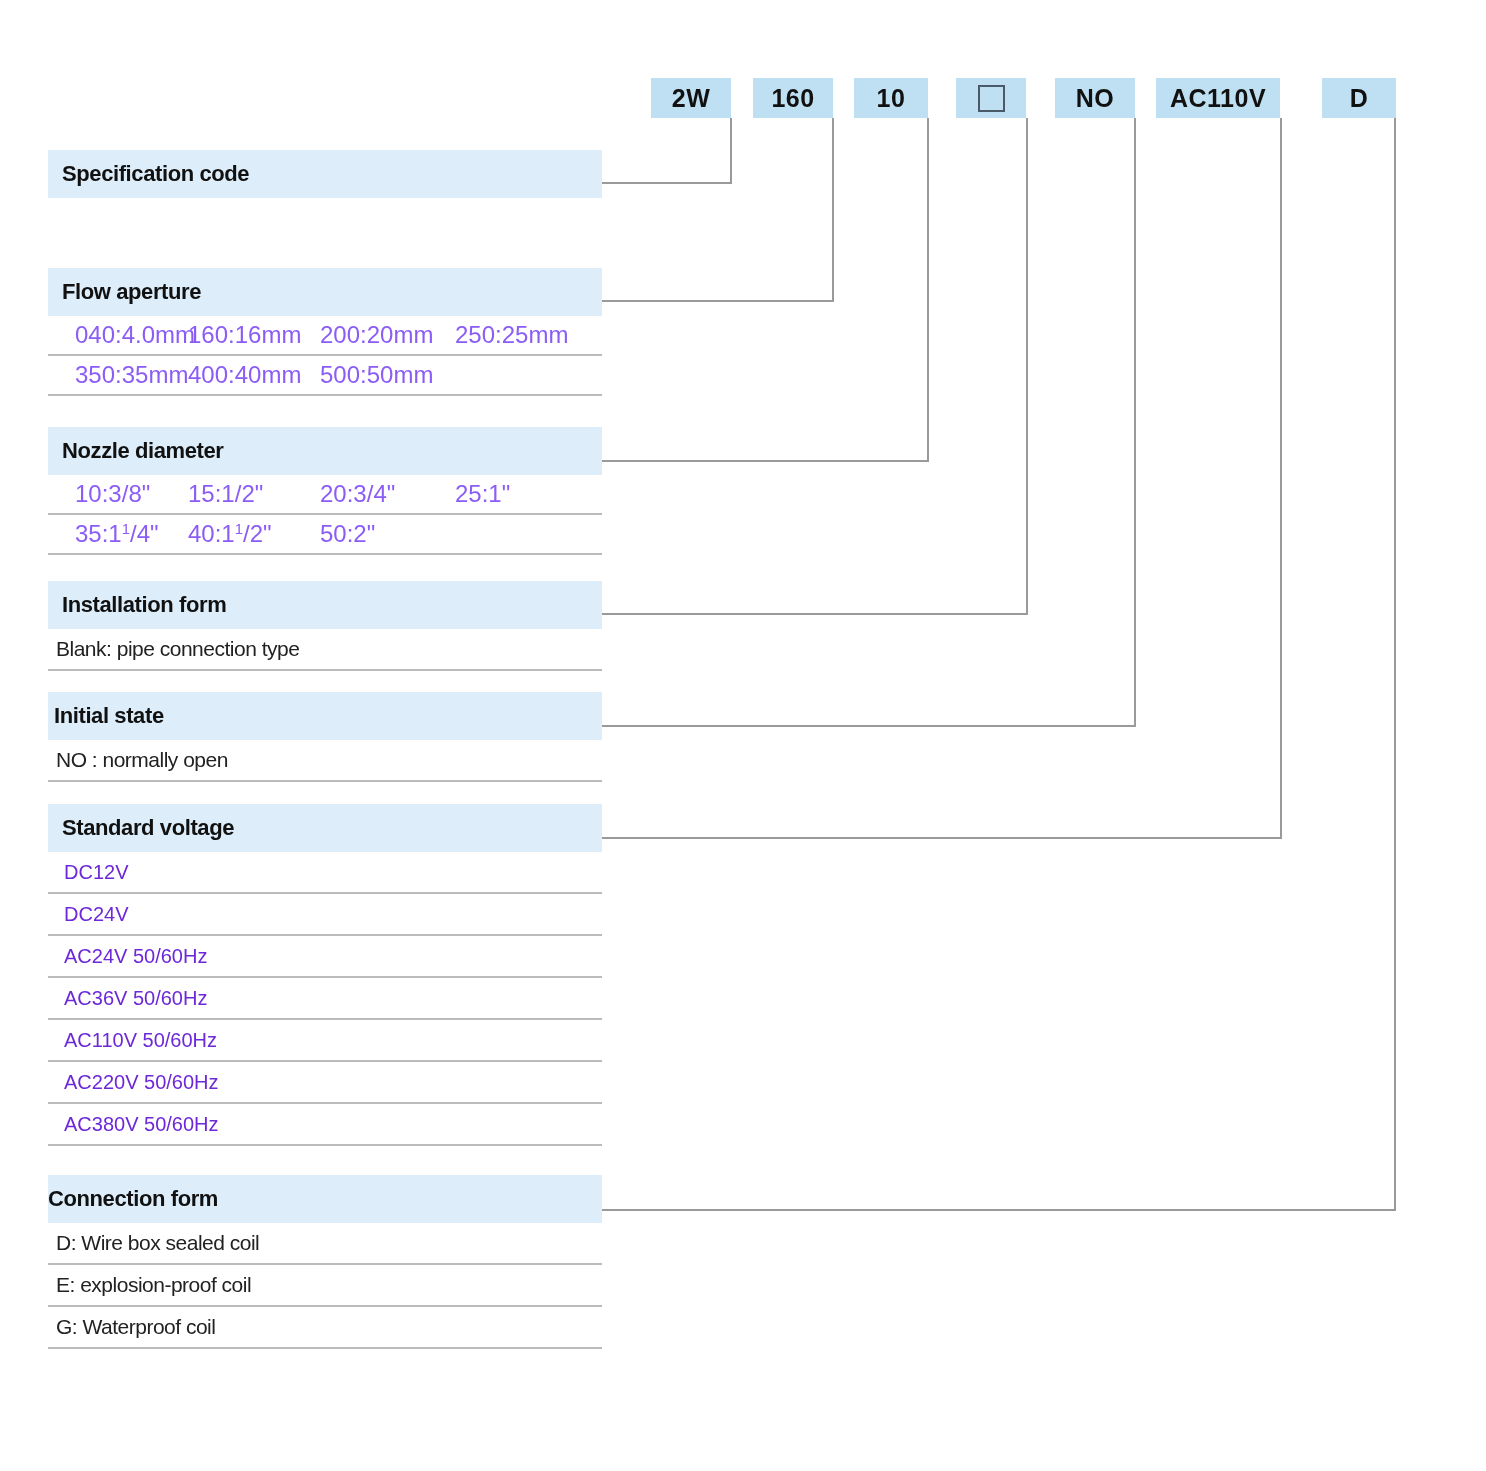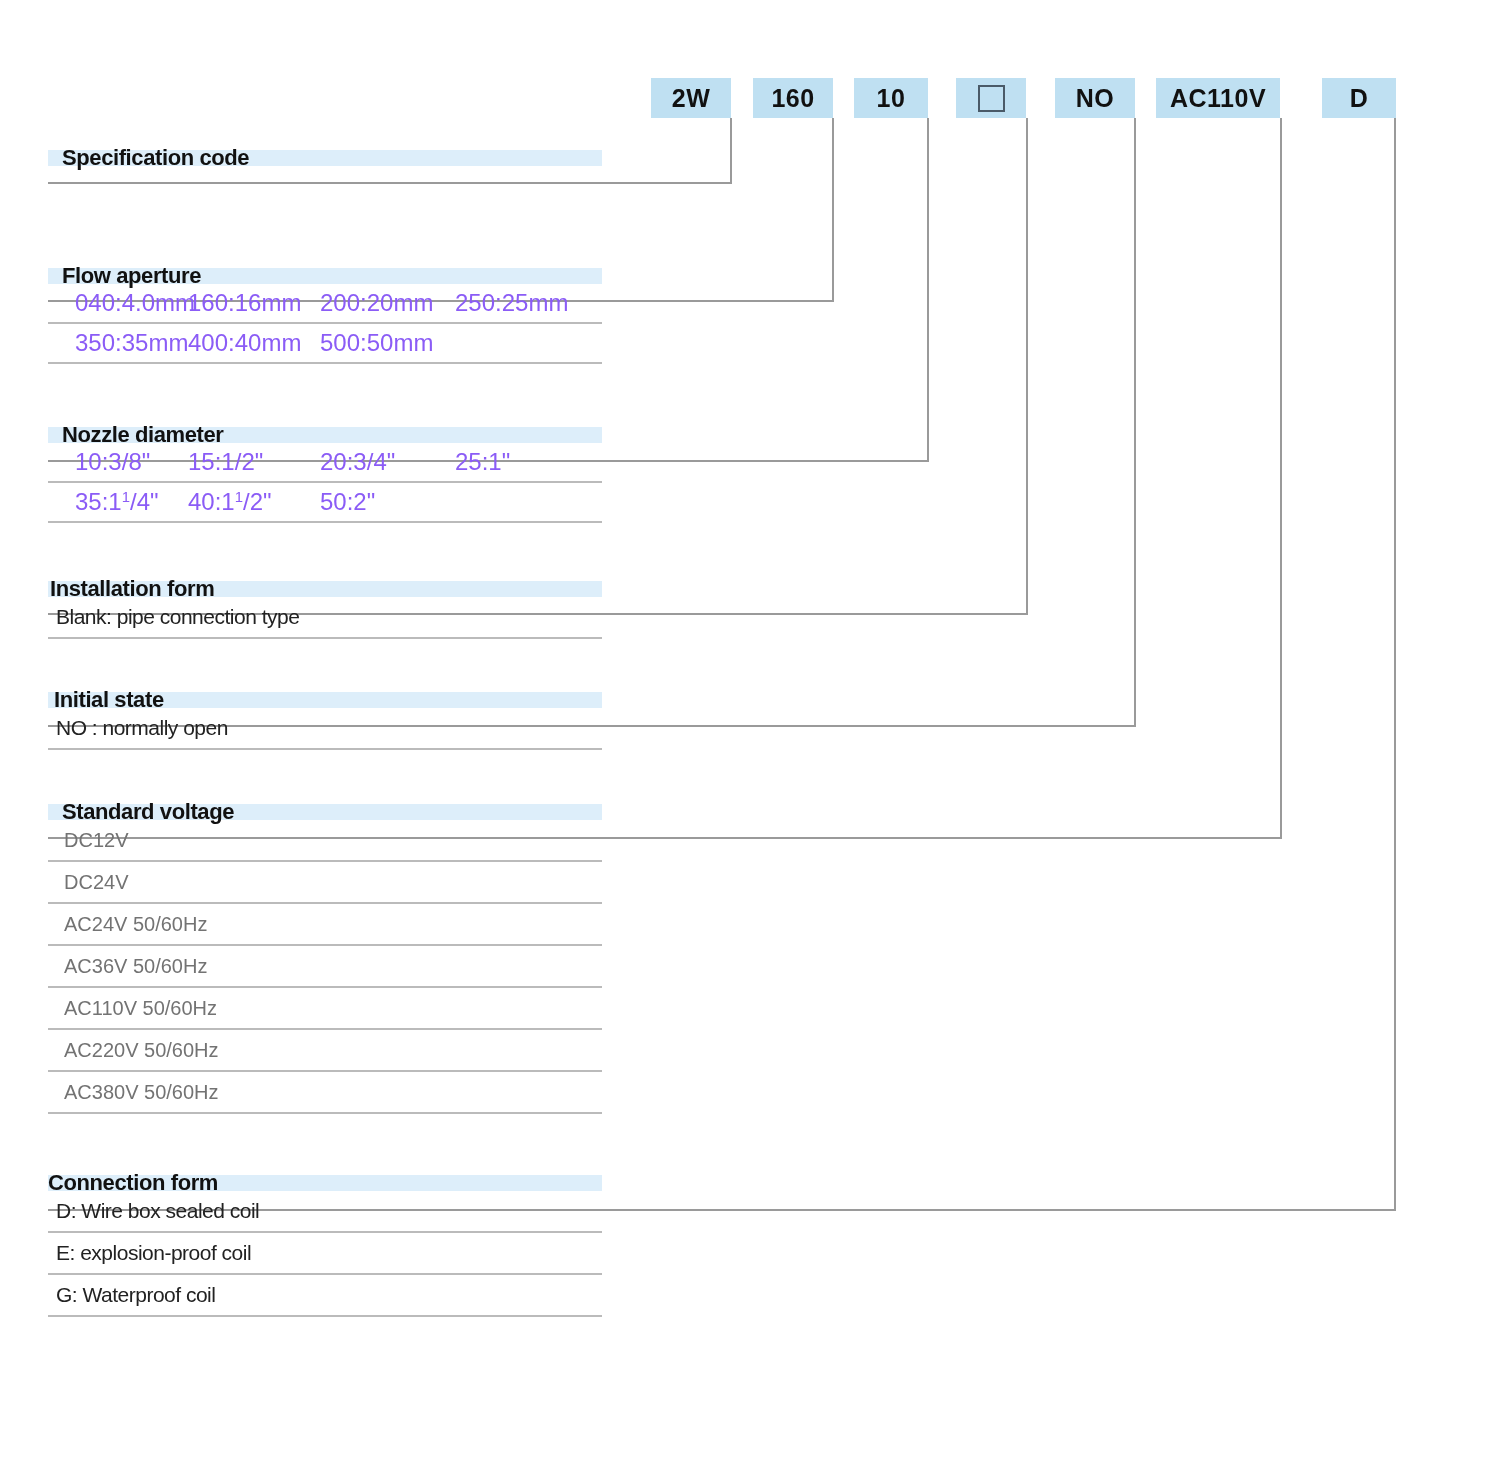--- a/index.html
+++ b/index.html
@@ -65,21 +65,21 @@
   }
 
   
   .section {
     position: absolute;
     left: 48px;
     width: 554px;
   }
   .sec-header {
     background: #ddeefa;
-    height: 16px;
+    height: 48px;
     display: flex;
     align-items: center;
     font-size: 22px;
     font-weight: 600;
     color: #111111;
     letter-spacing: -0.4px;
     box-sizing: border-box;
   }
   .sec-header span {
     display: block;
@@ -113,21 +113,21 @@
   .row.cols .cell.c2 { width: 135px; }
   .row.cols .cell.c3 { width: 140px; }
 
   .volt-row {
     height: 42px;
     border-bottom: 2px solid #bbbbbb;
     display: flex;
     align-items: center;
     padding-left: 16px;
     font-size: 20px;
-    color: #737373;
+    color: #6d28d9;
     box-sizing: border-box;
     letter-spacing: 0px;
   }
 
   sup.frac {
     font-size: 0.62em;
     vertical-align: 0.52em;
     line-height: 0;
   }
 </style>
@@ -197,21 +197,21 @@
         </div>
         <div class="row cols">
           <div class="cell c0">35:1<sup class="frac">1</sup>/4"</div>
           <div class="cell c1">40:1<sup class="frac">1</sup>/2"</div>
           <div class="cell c2">50:2"</div>
           <div class="cell c3"></div>
         </div>
       </div>
       <div class="section" style="top: 581px;">
         <div class="sec-header">
-          <span style="padding-left: 2px;">Installation form</span>
+          <span style="padding-left: 14px;">Installation form</span>
         </div>
         <div class="row plain">Blank: pipe connection type</div>
       </div>
       <div class="section" style="top: 692px;">
         <div class="sec-header">
           <span style="padding-left: 6px;">Initial state</span>
         </div>
         <div class="row plain">NO : normally open</div>
       </div>
       <div class="section" style="top: 804px;">

